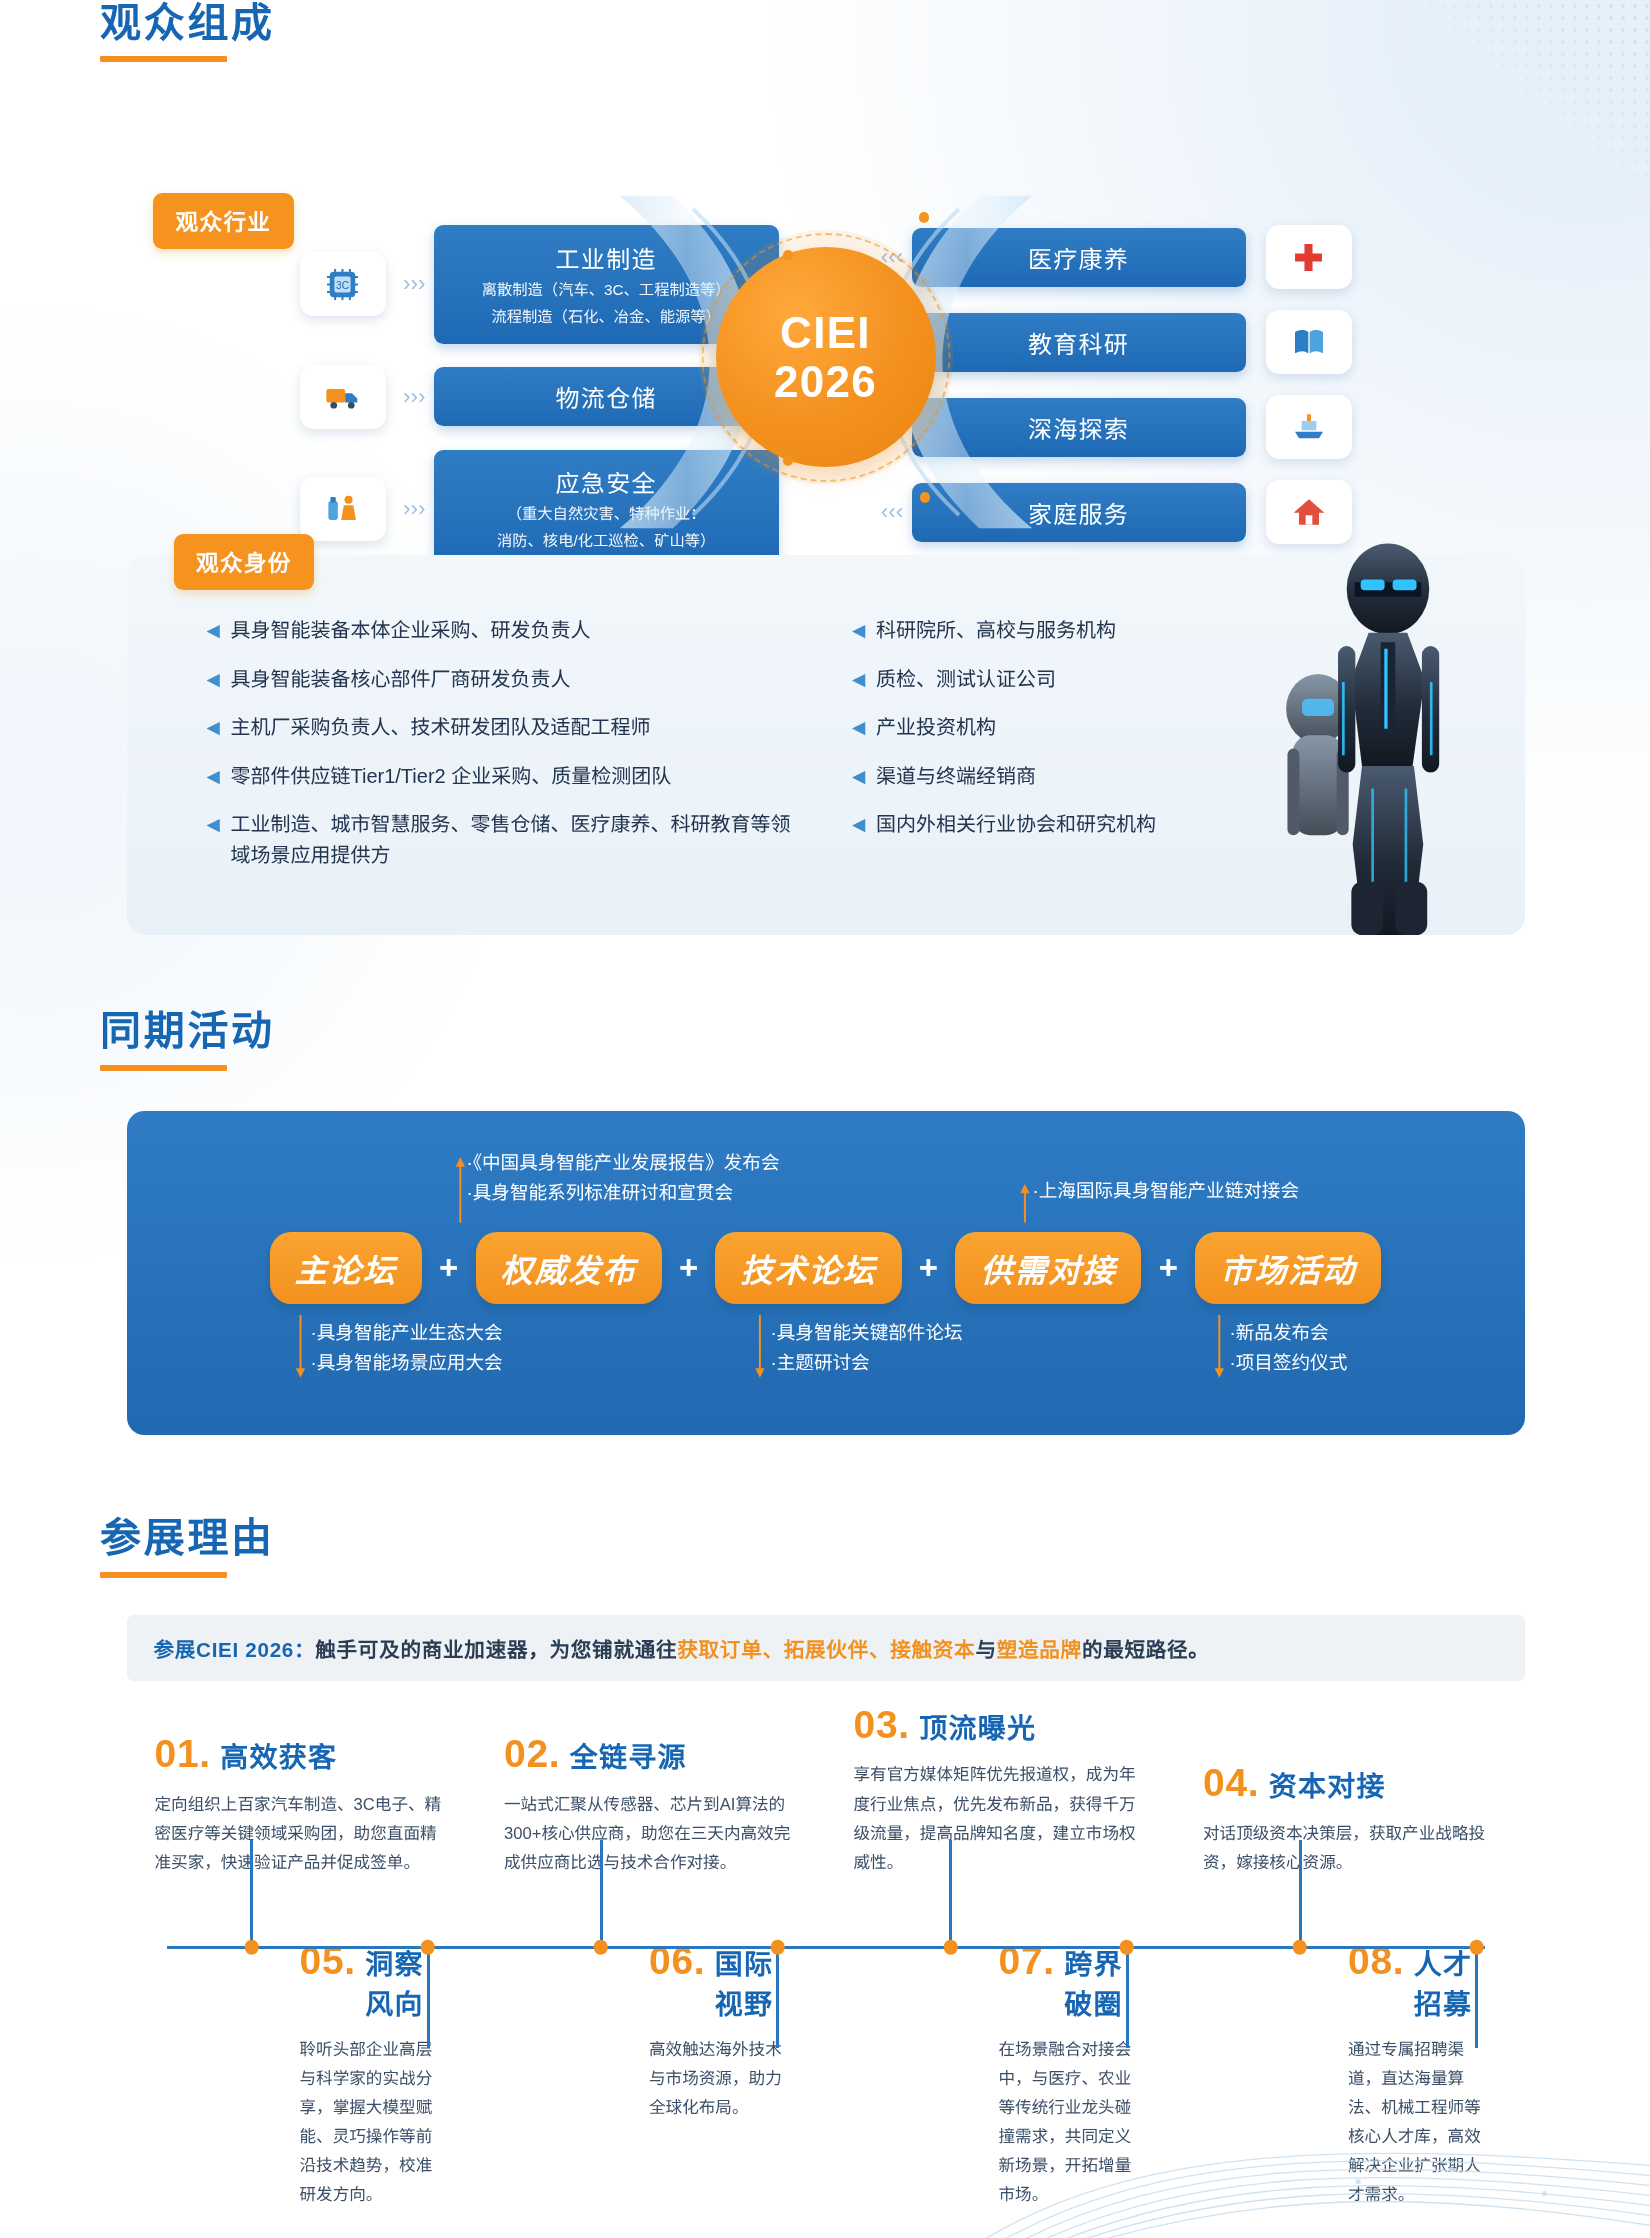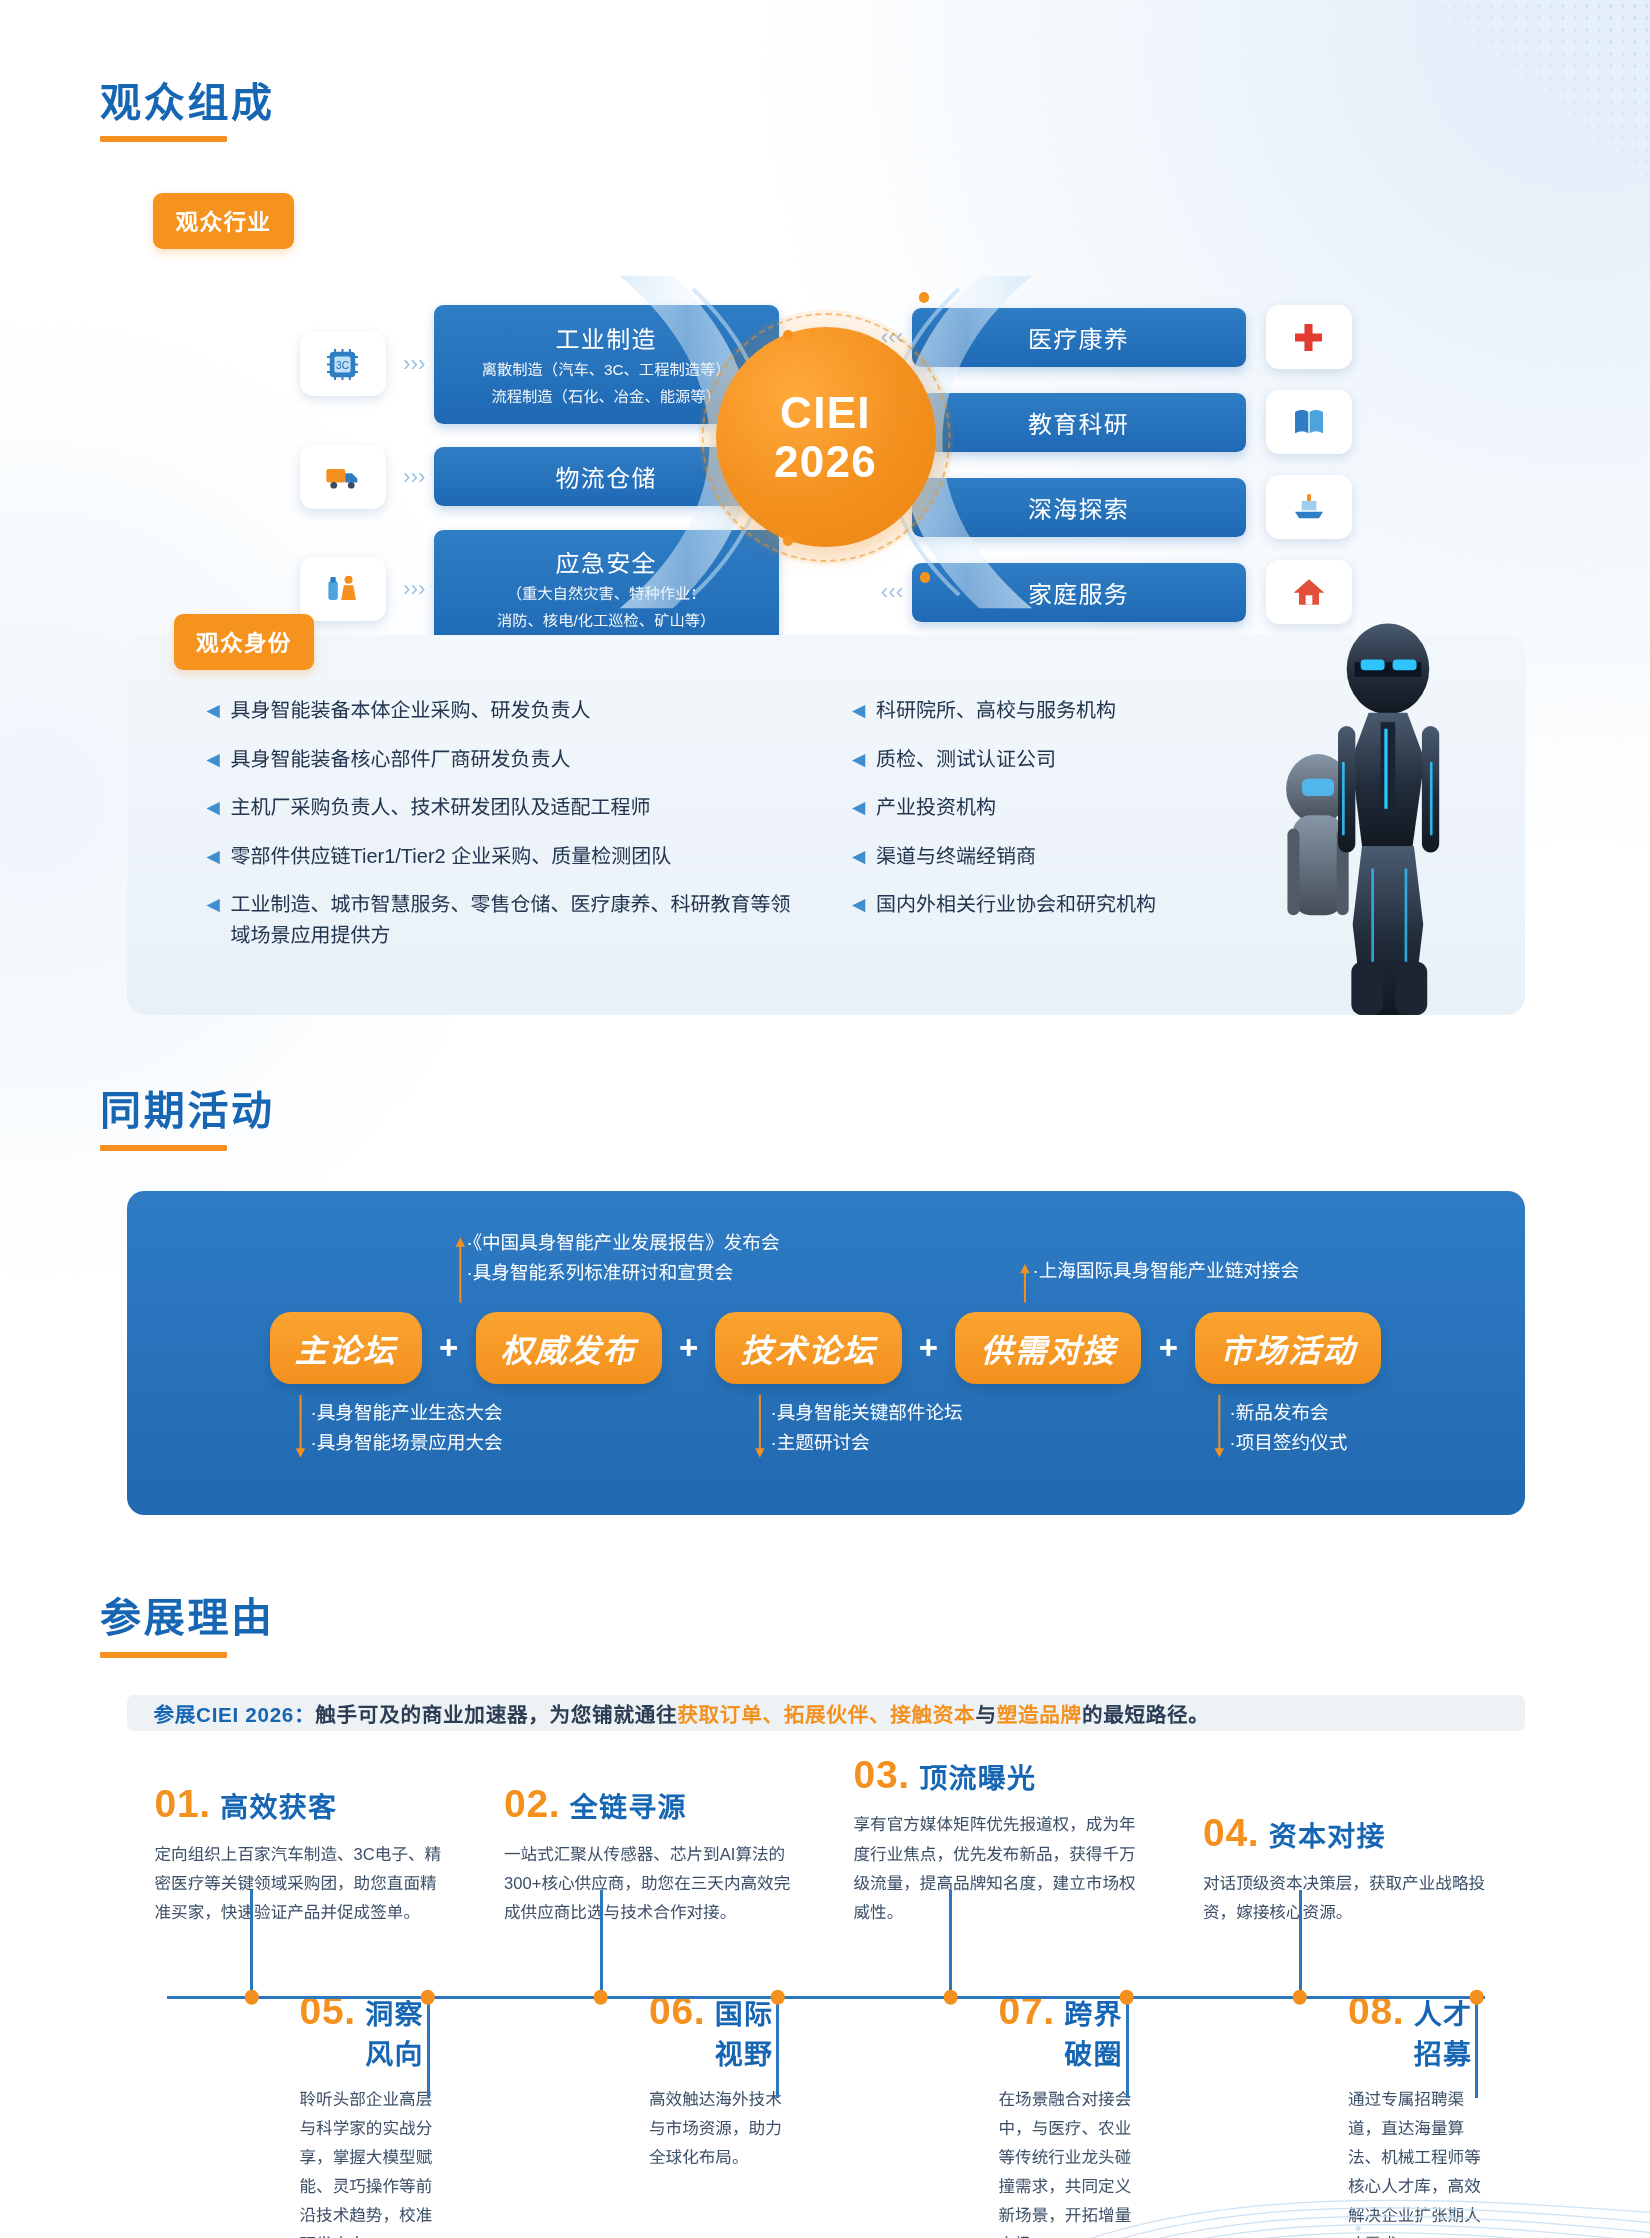--- a/index.html
+++ b/index.html
@@ -39,21 +39,21 @@
   
   .sec-head { margin: 0 0 0 100px; }
   .sec-head h2 {
     font-size: 41px; font-weight: 700; color: #1766b4; letter-spacing: 2.7px; line-height: 1.15;
   }
   .sec-head .rule {
     width: 127px; height: 6px; background: #f59020; margin-top: 9.3px; border-radius: 1.3px;
   }
 
   
-  .sec1 { position: relative; padding-top: 80px; }
+  .sec1 { position: relative; }
   .chip {
     display: inline-block; background: #f6921e; color: #fff; font-size: 22.6px; font-weight: 700;
     padding: 10.7px 22.6px 12px; border-radius: 9.3px; letter-spacing: 1.3px;
     box-shadow: 0 4px 9.3px rgba(243,146,30,.28);
   }
   .chip-industry { position: absolute; left: 153px; top: 193px; z-index: 6; }
 
   .diagram {
     position: relative; width: 1452px; height: 433px; margin: 40px auto 0 auto;
   }
@@ -139,21 +139,21 @@
     white-space: nowrap;
     font-style: italic;
   }
   .ev-plus { font-size: 33px; font-weight: 700; color: #fff; }
   .ev-bottom { position: relative; height: 80px; margin-top: 10.7px; }
 
   
   .sec3 { margin-top: 80px; }
   .reason-bar {
     width: 1398px; margin: 37px auto 0 auto; background: #eef2f5; border-radius: 6.7px;
-    padding: 3px 27px; font-size: 20.6px; color: #1766b4; font-weight: 700; letter-spacing: 0.7px;
+    padding: 18px 27px; font-size: 20.6px; color: #1766b4; font-weight: 700; letter-spacing: 0.7px;
   }
   .reason-bar .org { color: #f3901e; }
   .reason-bar .blk { color: #2b3d55; }
 
   .core-title {
     display: flex; align-items: center; gap: 12px; margin: 33px 0 0 127px;
     font-size: 27px; font-weight: 700; color: #1f3350;
   }
   .core-title .sq { width: 13.3px; height: 13.3px; background: #f3901e; }
 

